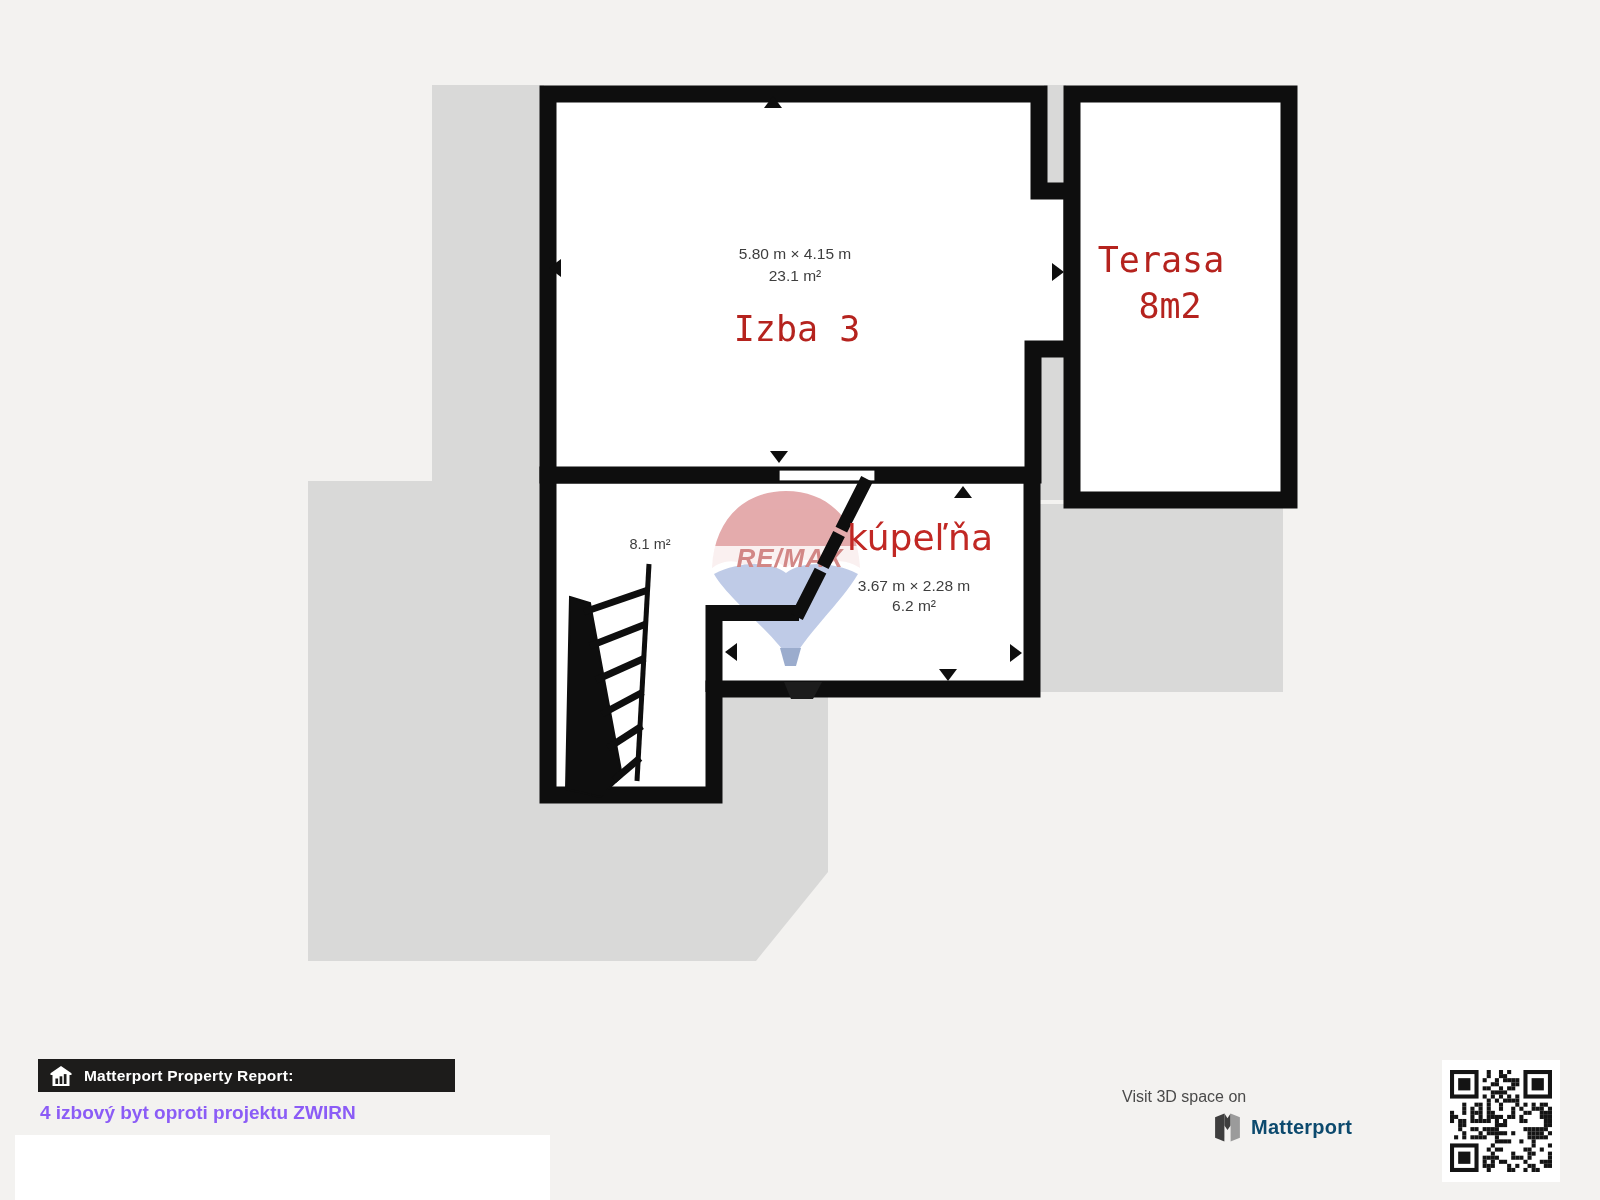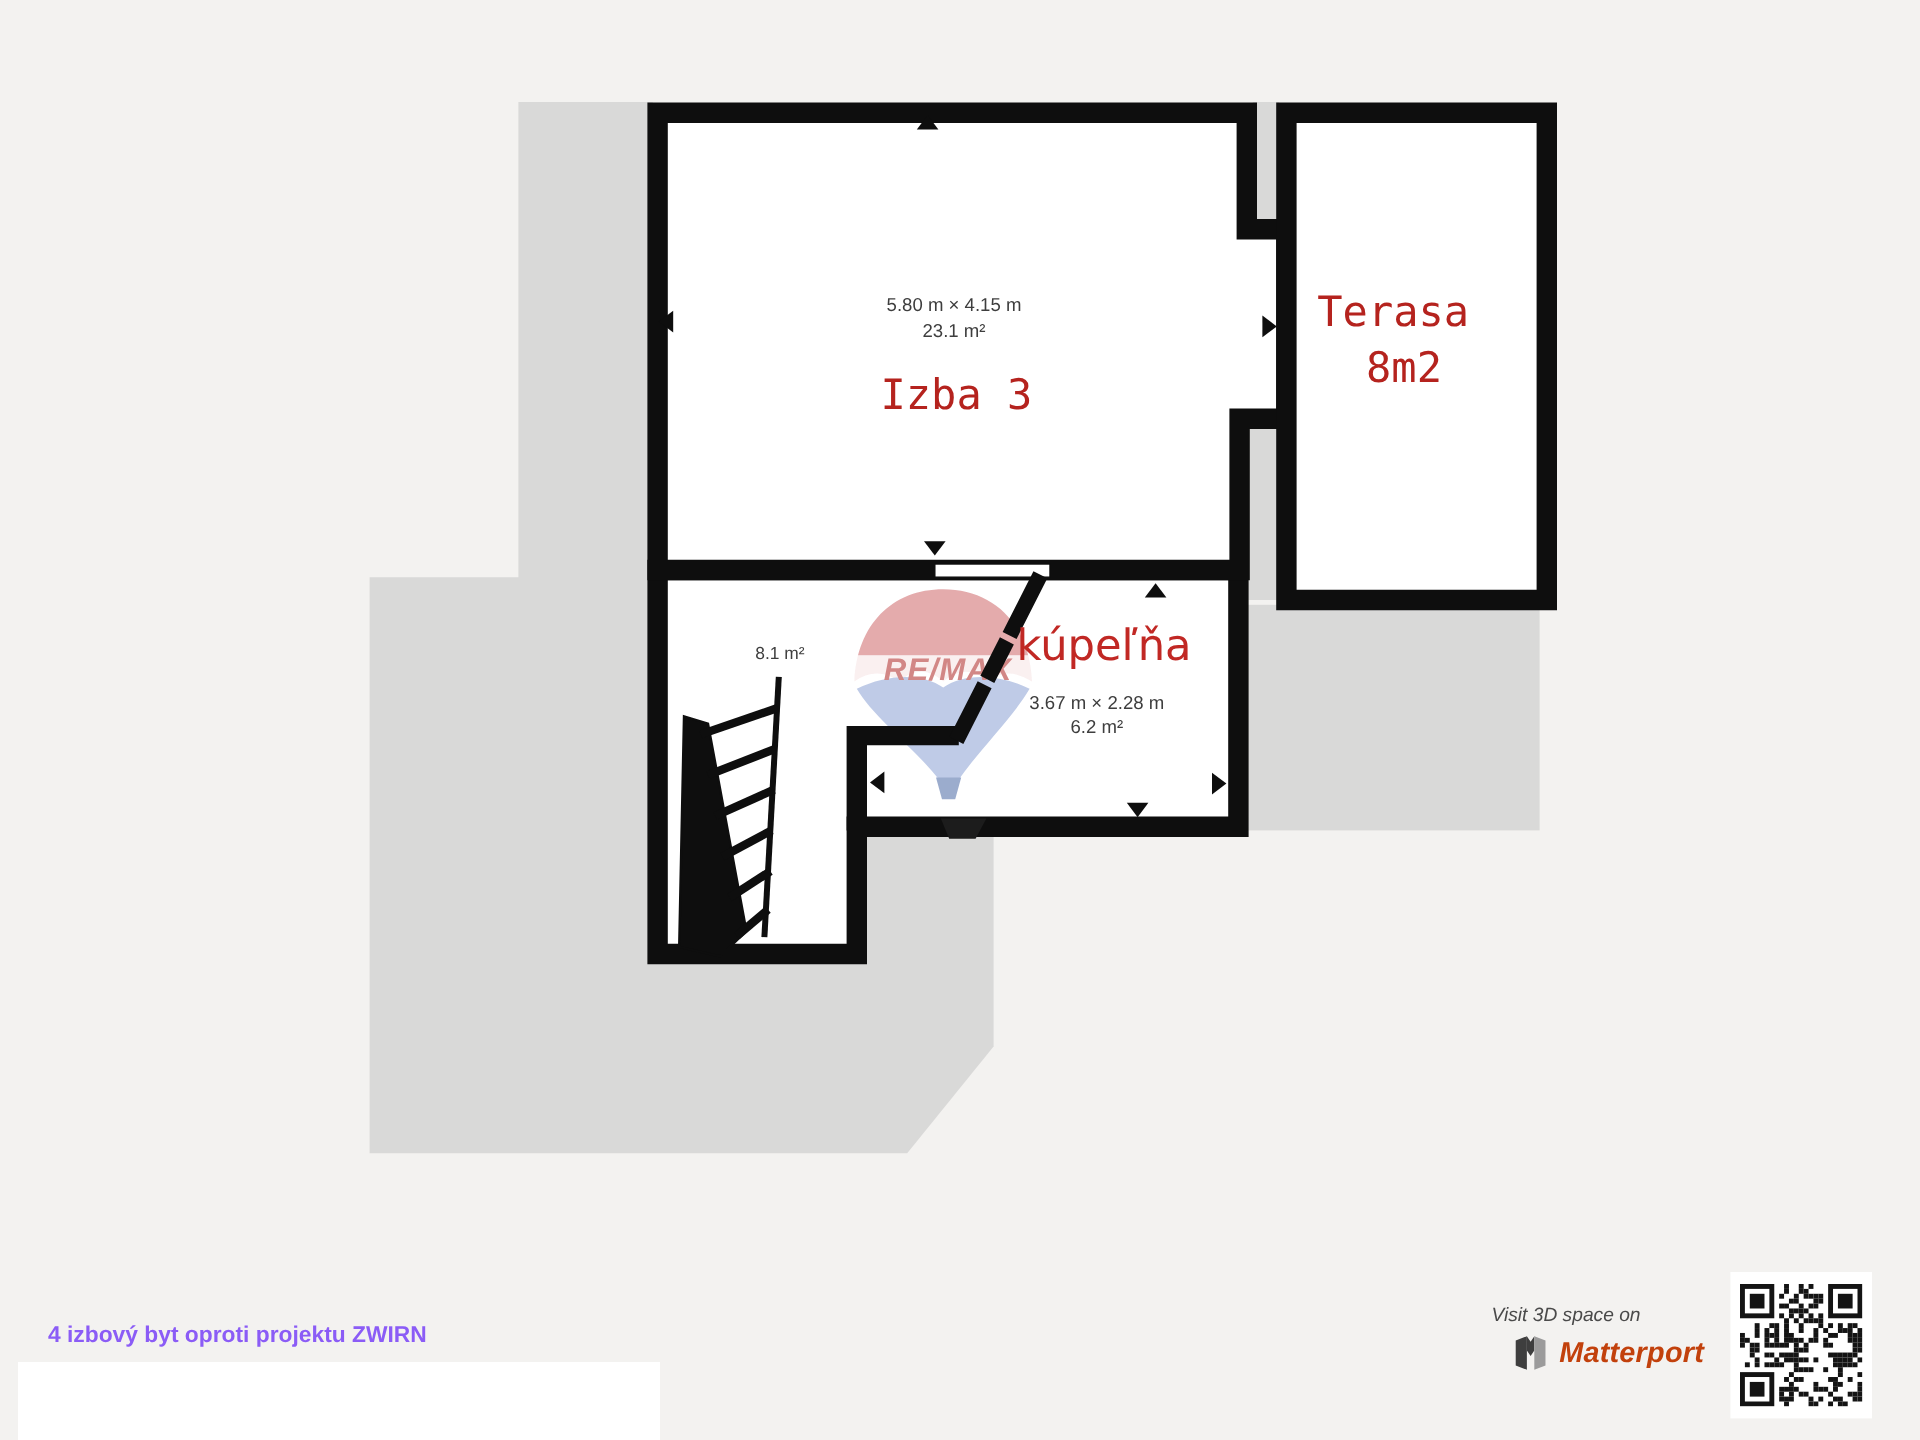--- a/index.html
+++ b/index.html
@@ -4,24 +4,24 @@
 <style>
   html,body{margin:0;padding:0;}
   #stage{position:relative;width:1600px;height:1200px;background:#f3f2f0;overflow:hidden;
          font-family:"Liberation Sans",sans-serif;}
   #plan-svg{position:absolute;left:0;top:0;}
   .footer-bar{position:absolute;left:38px;top:1059px;width:417px;height:33px;background:#1d1c1b;
               display:flex;align-items:center;gap:11px;padding-left:11px;box-sizing:border-box;}
   .footer-bar span{color:#ffffff;font-weight:bold;font-size:15.5px;letter-spacing:.2px;}
   .property-title{position:absolute;left:40px;top:1102px;font-size:19px;font-weight:bold;color:#8b5cf6;}
   .bottom-white{position:absolute;left:15px;top:1135px;width:535px;height:65px;background:#ffffff;}
-  .visit-block{position:absolute;left:1190px;top:1088px;width:230px;text-align:center;font-style:italic;}
+  .visit-block{position:absolute;left:1122px;top:1088px;width:230px;text-align:left;}
   .visit-text{font-size:16px;color:#4a4a4a;}
   .brand-row{display:flex;justify-content:flex-end;align-items:center;gap:8px;margin-top:6px;}
-  .brand-text{font-size:24px;font-weight:bold;color:#c2410c;letter-spacing:.2px;}
+  .brand-text{font-size:20px;font-weight:bold;color:#0c4a6e;letter-spacing:.2px;}
   .qr-box{position:absolute;left:1442px;top:1060px;width:118px;height:122px;background:#ffffff;
           display:flex;align-items:center;justify-content:center;}
 </style>
 </head>
 <body>
 
 <div id="stage">
 
   <svg id="plan-svg" width="1600" height="1040" viewBox="0 0 1600 1040">
 
@@ -90,20 +90,29 @@
       <text x="1170" y="318" font-size="35" font-family="DejaVu Sans Mono,monospace" fill="#b5231e">8m2</text>
 
       <text x="920" y="550" font-size="36" font-family="DejaVu Sans,sans-serif" fill="#c12824">kúpeľňa</text>
       <text x="914" y="591" font-size="15.5" font-family="Liberation Sans,sans-serif" fill="#3e3e3e">3.67 m × 2.28 m</text>
       <text x="914" y="611" font-size="15.5" font-family="Liberation Sans,sans-serif" fill="#3e3e3e">6.2 m²</text>
 
       <text x="650" y="549" font-size="14.5" font-family="Liberation Sans,sans-serif" fill="#3e3e3e">8.1 m²</text>
     </g>
   </svg>
 
+  <div class="footer-bar">
+    <svg width="24" height="24" viewBox="0 0 24 24">
+      <path d="M12,2 L22.5,9.2 V11 H20.5 V22 H3.5 V11 H1.5 V9.2 Z" fill="#ffffff"></path>
+      <rect x="6.4" y="14.5" width="2.7" height="5.5" fill="#1d1c1b"></rect>
+      <rect x="10.6" y="12.3" width="2.7" height="7.7" fill="#1d1c1b"></rect>
+      <rect x="14.8" y="10.1" width="2.7" height="9.9" fill="#1d1c1b"></rect>
+    </svg>
+    <span>Matterport Property Report:</span>
+  </div>
 
   <div class="property-title">4 izbový byt oproti projektu ZWIRN</div>
 
   <div class="bottom-white"></div>
 
   <div class="visit-block">
     <div class="visit-text">Visit 3D space on</div>
     <div class="brand-row">
       <svg width="31" height="31" viewBox="0 0 30 30">
         <path d="M3,5 L12,1.5 V28.5 L3,25 Z" fill="#3e3e3e"></path>

